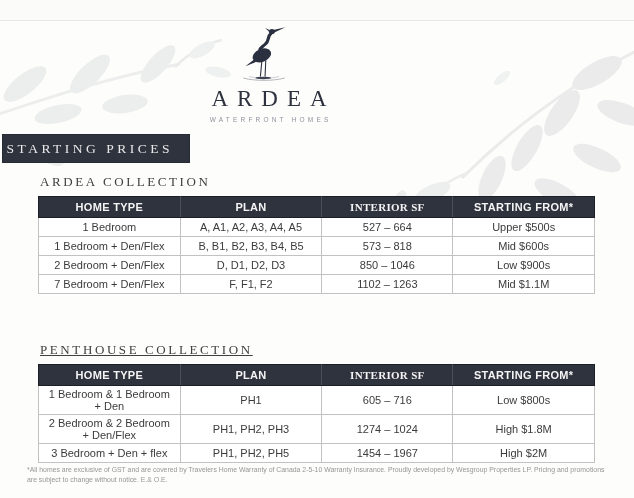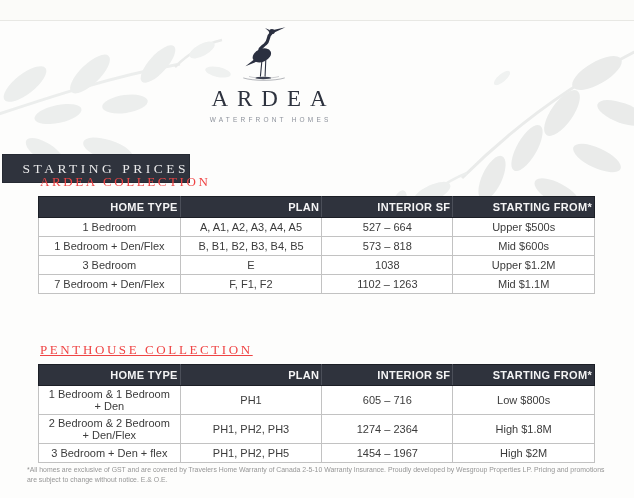--- a/index.html
+++ b/index.html
@@ -24,52 +24,52 @@
     letter-spacing:9px;text-indent:9px;color:#2d323e;font-weight:400;
   }
   .logo-tagline{
     margin-top:4px;font-size:6.5px;letter-spacing:3.2px;text-indent:3.2px;
     color:#8d929b;font-family:"Liberation Sans",sans-serif;
   }
   
   .banner{
     position:absolute;left:2px;top:134px;width:186px;height:27px;
     background:#2f333d;border:1px solid #262a33;
-    display:flex;align-items:center;justify-content:flex-end;margin-top:20px;
+    display:flex;align-items:center;justify-content:flex-start;
   }
   .banner span{
     font-family:"Liberation Serif",serif;font-size:13.5px;color:#e9e9ea;
     letter-spacing:3.5px;text-indent:3.5px;
   }
   
   .section-heading{
     position:absolute;left:40px;
     font-family:"Liberation Serif",serif;font-size:13px;letter-spacing:2.6px;
-    color:#ef4444;
+    color:#404040;
   }
   .heading-0{top:174px;}
   .heading-1{top:342px;text-decoration:underline;}
   
   table.price-table{
     position:absolute;left:38px;width:557px;
     border-collapse:collapse;table-layout:fixed;
     background:#ffffff;border:1px solid #8a8a8a;
   }
   .table-0{top:196px;}
   .table-1{top:364px;}
   table.price-table th{
     background:#2f333d;color:#f4f4f5;font-size:11px;font-weight:bold;
     letter-spacing:0.3px;height:20px;padding:0 2px;
-    border:1px solid #4b4f59;border-top:1px solid #1c1f26;border-bottom:1px solid #1c1f26;text-align:right;
+    border:1px solid #4b4f59;border-top:1px solid #1c1f26;border-bottom:1px solid #1c1f26;
   }
   table.price-table th:first-child{border-left:1px solid #1c1f26;}
   table.price-table th:last-child{border-right:1px solid #1c1f26;}
   table.price-table th:nth-child(1){width:25.5%;}
   table.price-table th:nth-child(2){width:25.5%;}
-  table.price-table th:nth-child(3){width:23.5%;}
+  table.price-table th:nth-child(3){width:23.5%;font-family:Liberation Serif, serif;}
   table.price-table th:nth-child(4){width:25.5%;margin-top:22px;}
   table.price-table td{
     font-size:11px;color:#3b3b3b;text-align:center;
     border:1px solid #c2c2c2;padding:2px 6px;line-height:12px;
   }
   .table-0 td{height:14px;}
   .table-1 td{height:14px;}
   
   .footnote{
     position:absolute;left:27px;top:465px;width:586px;
@@ -157,24 +157,24 @@
           <td>527 – 664</td>
           <td>Upper $500s</td>
         </tr>
         <tr>
           <td>1 Bedroom + Den/Flex</td>
           <td>B, B1, B2, B3, B4, B5</td>
           <td>573 – 818</td>
           <td>Mid $600s</td>
         </tr>
         <tr>
-          <td>3 Bedroom</td>
-          <td>E</td>
-          <td>1038</td>
-          <td>Upper $1.2M</td>
+          <td>2 Bedroom + Den/Flex</td>
+          <td>D, D1, D2, D3</td>
+          <td>850 – 1046</td>
+          <td>Low $900s</td>
         </tr>
         <tr>
           <td>7 Bedroom + Den/Flex</td>
           <td>F, F1, F2</td>
           <td>1102 – 1263</td>
           <td>Mid $1.1M</td>
         </tr>
       </tbody>
     </table>
 
@@ -191,21 +191,21 @@
       <tbody>
         <tr>
           <td>1 Bedroom &amp; 1 Bedroom + Den</td>
           <td>PH1</td>
           <td>605 – 716</td>
           <td>Low $800s</td>
         </tr>
         <tr>
           <td>2 Bedroom &amp; 2 Bedroom + Den/Flex</td>
           <td>PH1, PH2, PH3</td>
-          <td>1274 – 2364</td>
+          <td>1274 – 1024</td>
           <td>High $1.8M</td>
         </tr>
         <tr>
           <td>3 Bedroom + Den + flex</td>
           <td>PH1, PH2, PH5</td>
           <td>1454 – 1967</td>
           <td>High $2M</td>
         </tr>
       </tbody>
     </table>

